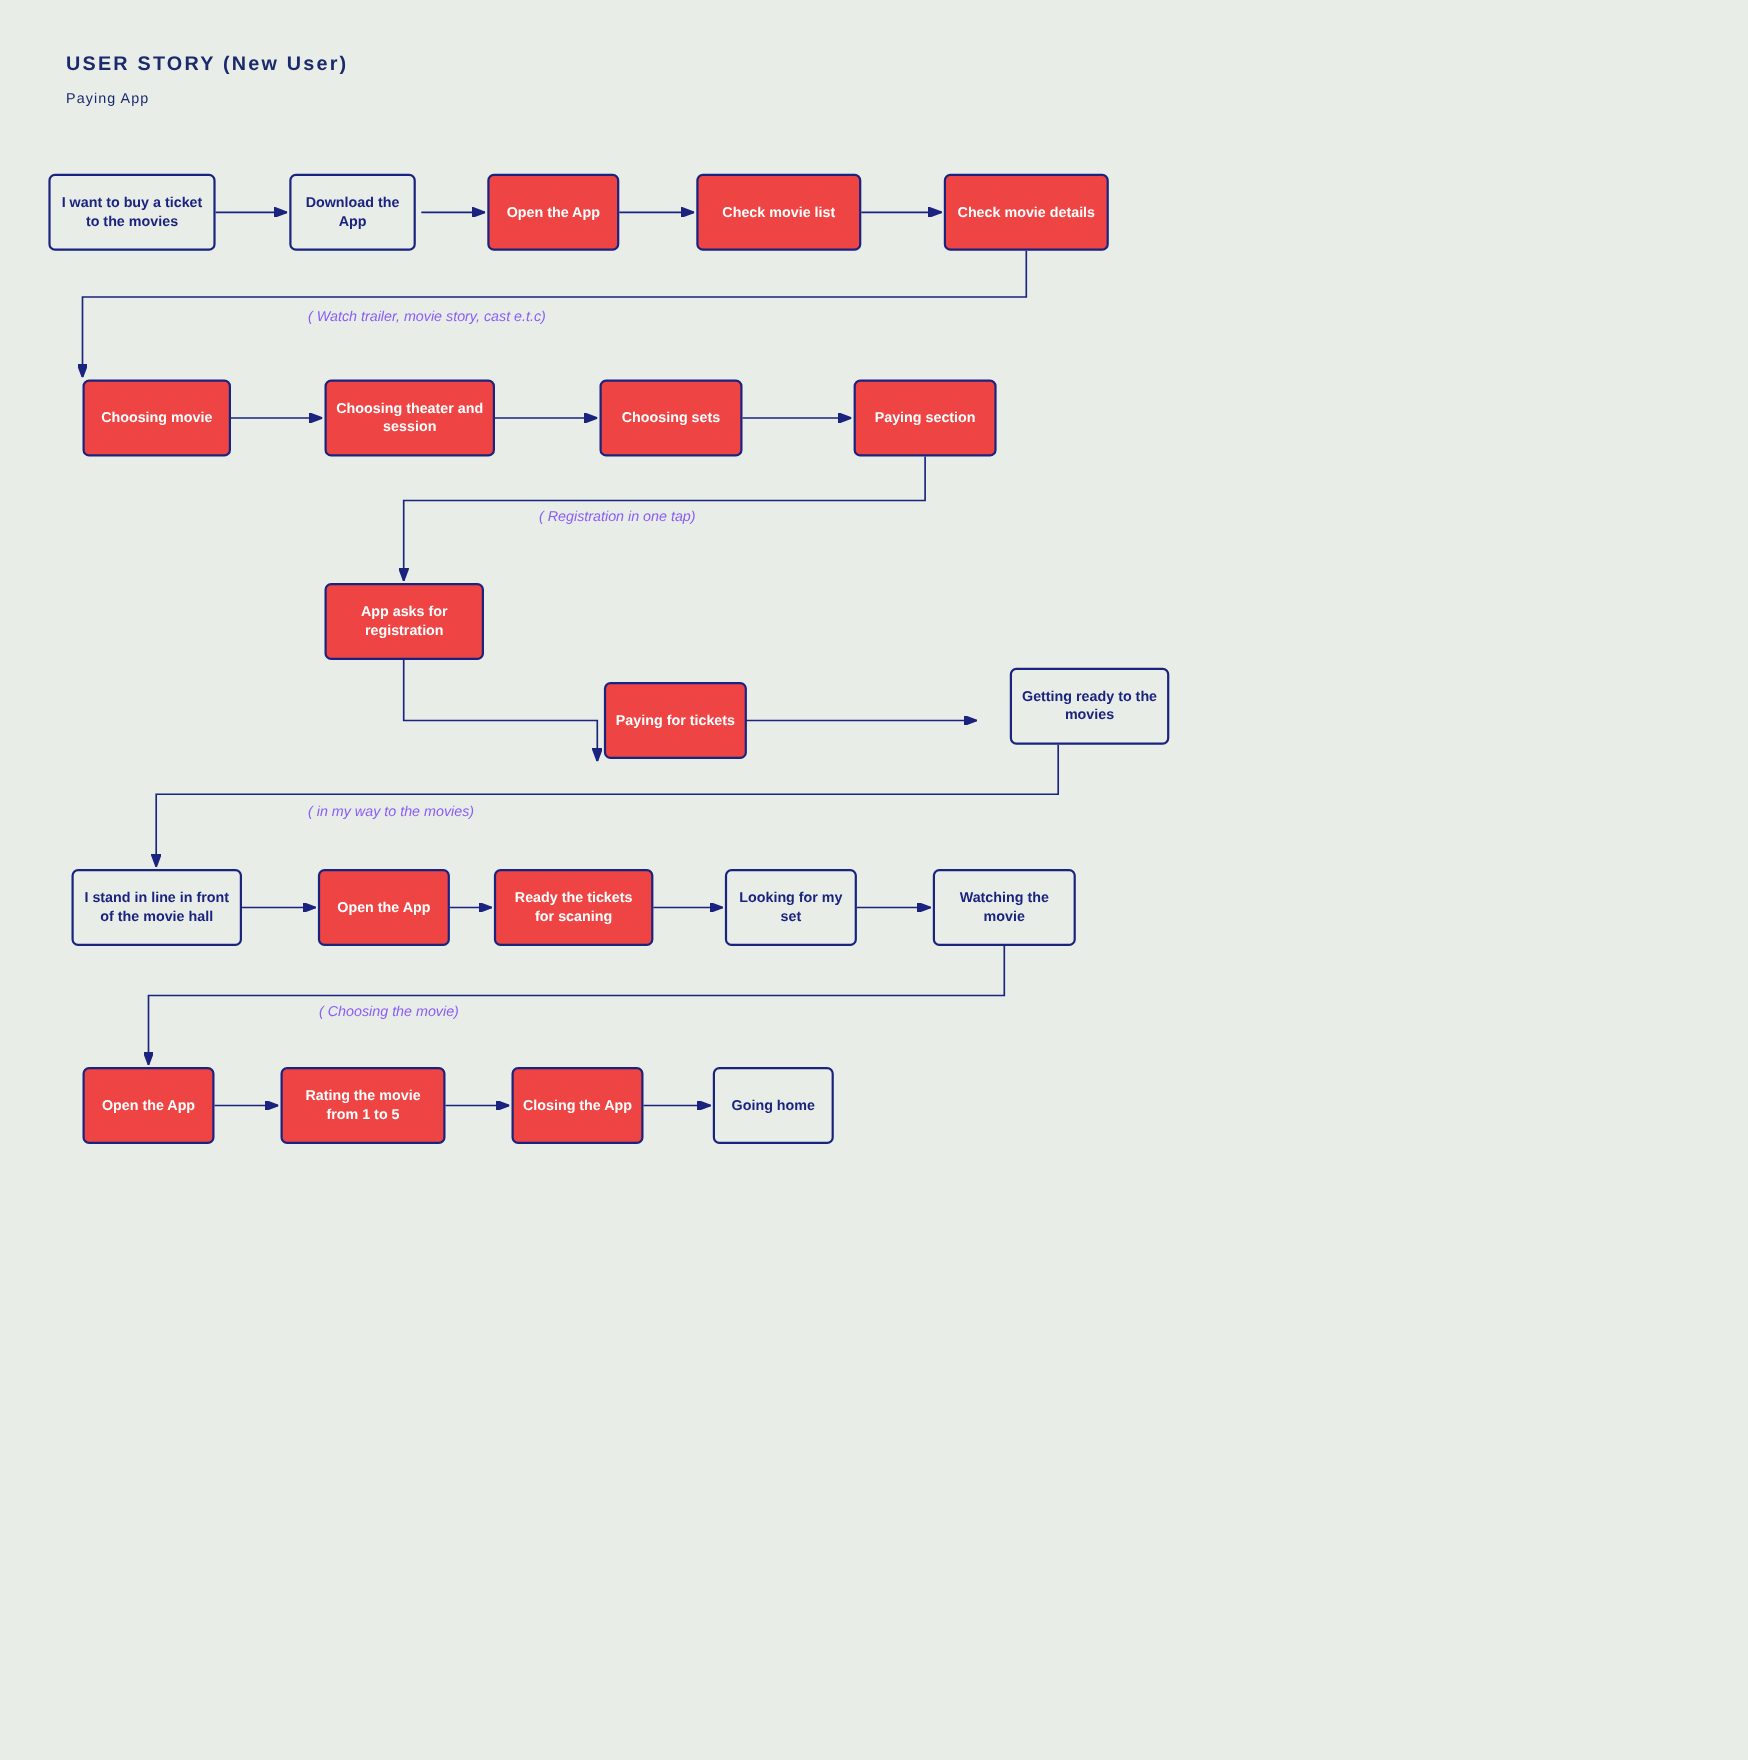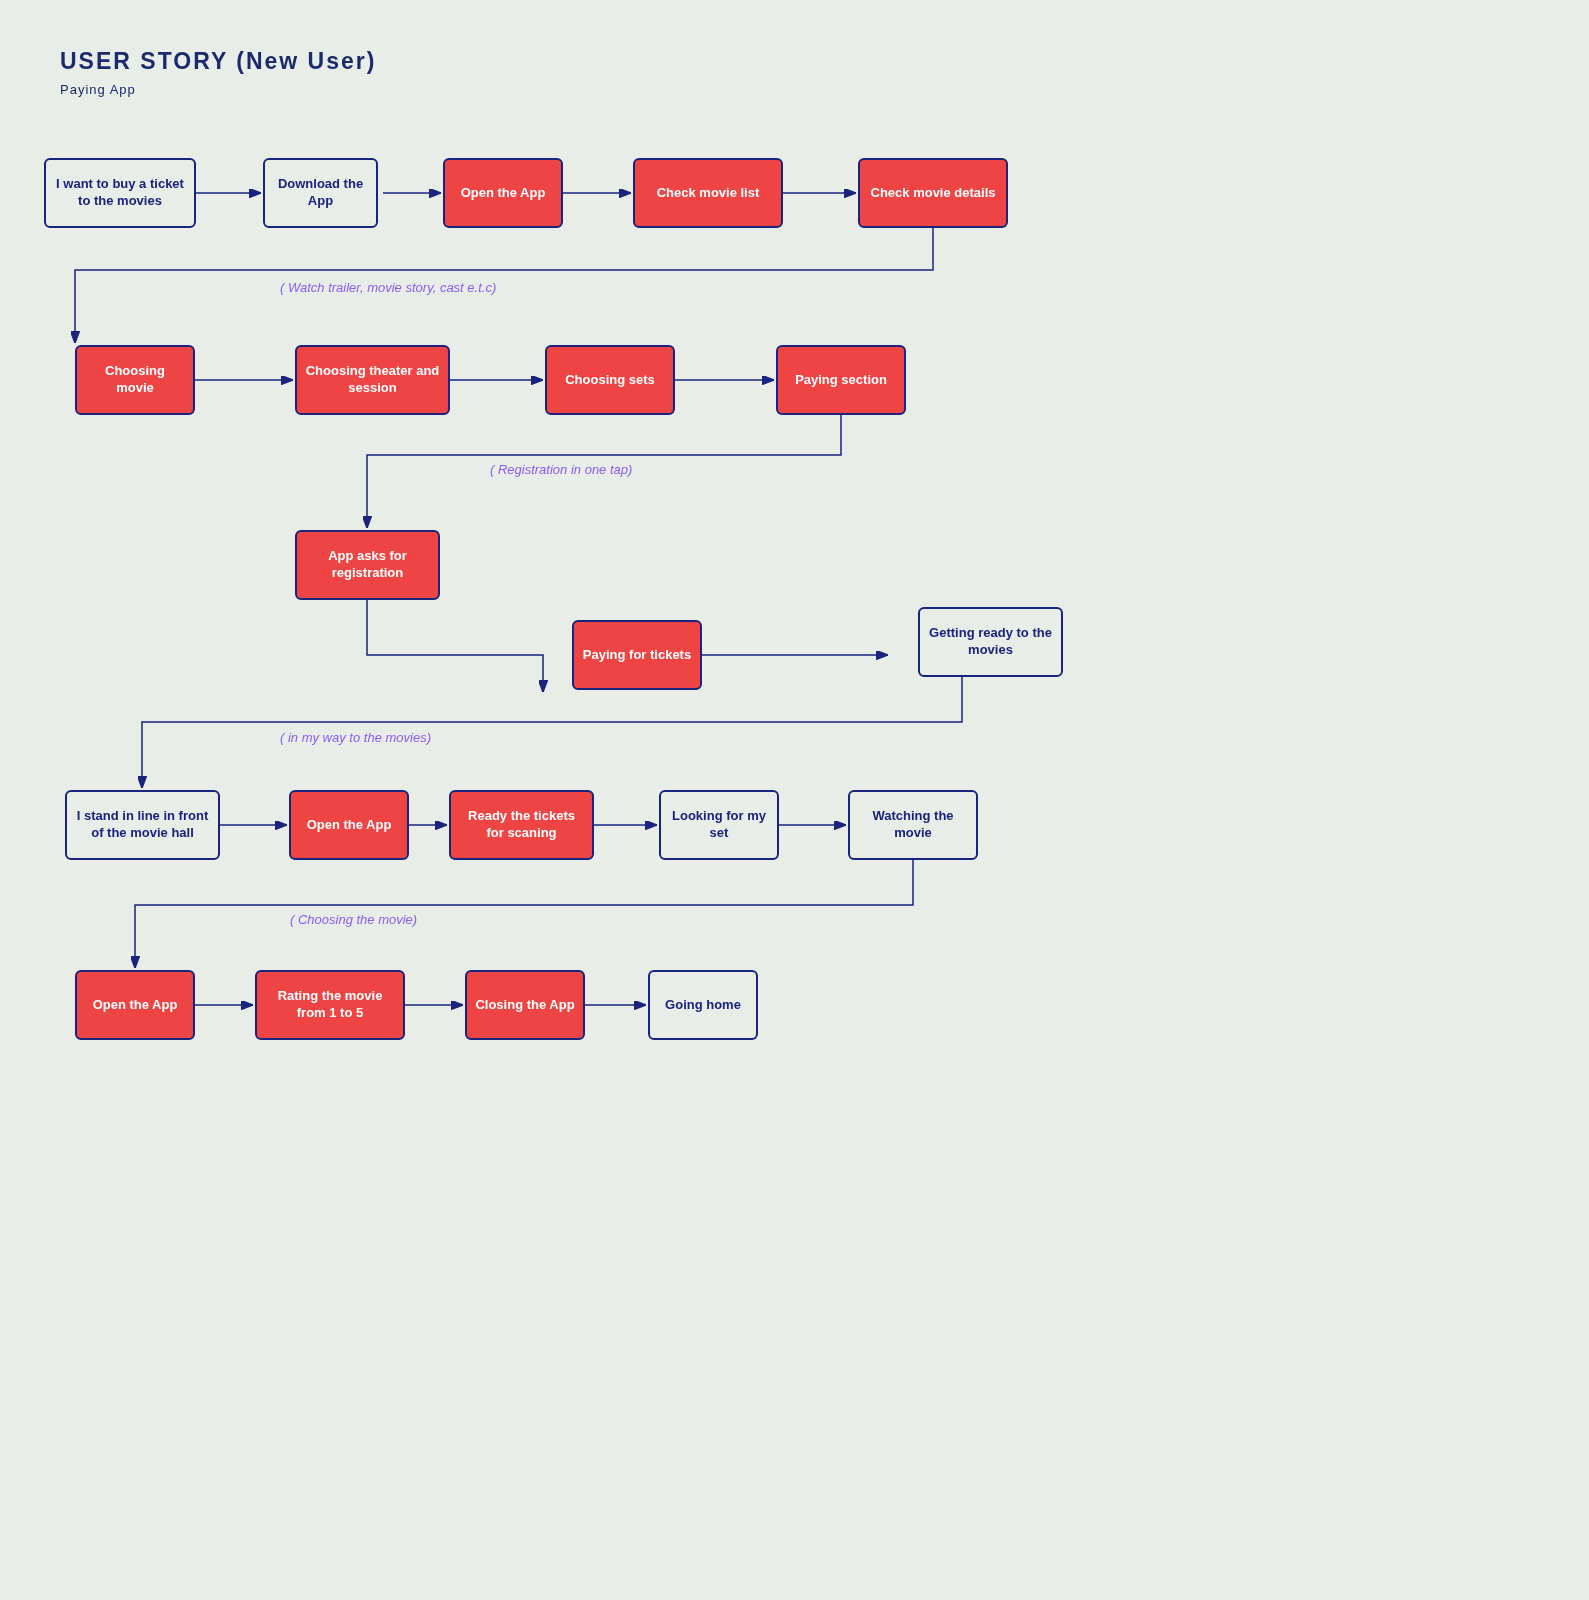--- a/index.html
+++ b/index.html
@@ -10,21 +10,21 @@
       min-height: 1600px;
       position: relative;
       overflow: hidden;
     }
 
     .page-title {
       position: absolute;
       top: 48px;
       left: 60px;
       color: #1a2a6c;
-      font-size: 23px;
+      font-size: 18px;
       font-weight: bold;
       letter-spacing: 2px;
     }
 
     .page-subtitle {
       position: absolute;
       top: 82px;
       left: 60px;
       color: #1a2a6c;
       font-size: 13px;
@@ -138,26 +138,26 @@
 
 <div class="page-title">USER STORY (New User)</div>
 <div class="page-subtitle">Paying App</div>
 
 <div id="nodes-container">
     <div class="node node-outline" style="left: 44px; top: 158px; width: 152px; height: 70px; padding: 6px 8px;">I want to buy a ticket to the movies</div>
     <div class="node node-outline" style="left: 263px; top: 158px; width: 115px; height: 70px; padding: 6px 8px;">Download the App</div>
     <div class="node node-solid" style="left: 443px; top: 158px; width: 120px; height: 70px; padding: 6px 8px;">Open the App</div>
     <div class="node node-solid" style="left: 633px; top: 158px; width: 150px; height: 70px; padding: 6px 8px;">Check movie list</div>
     <div class="node node-solid" style="left: 858px; top: 158px; width: 150px; height: 70px; padding: 6px 8px;">Check movie details</div>
-    <div class="node node-solid" style="left: 75px; top: 345px; width: 120px; height: 70px; padding: 6px 8px;">Choosing movie</div>
+    <div class="node node-solid" style="left: 75px; top: 345px; width: 135px; height: 70px; padding: 6px 8px;">Choosing movie</div>
     <div class="node node-solid" style="left: 295px; top: 345px; width: 155px; height: 70px; padding: 6px 8px;">Choosing theater and session</div>
     <div class="node node-solid" style="left: 545px; top: 345px; width: 130px; height: 70px; padding: 6px 8px;">Choosing sets</div>
     <div class="node node-solid" style="left: 776px; top: 345px; width: 130px; height: 70px; padding: 6px 8px;">Paying section</div>
     <div class="node node-solid" style="left: 295px; top: 530px; width: 145px; height: 70px; padding: 6px 8px;">App asks for registration</div>
-    <div class="node node-solid" style="left: 572px; top: 620px; width: 130px; height: 70px; padding: 6px 8px;">Paying for tickets</div>
+    <div class="node node-solid" style="left: 549px; top: 620px; width: 130px; height: 70px; padding: 6px 8px;">Paying for tickets</div>
     <div class="node node-outline" style="left: 890px; top: 607px; width: 145px; height: 70px; padding: 6px 8px; margin-left: 28px;">Getting ready to the movies</div>
     <div class="node node-outline" style="left: 65px; top: 790px; width: 155px; height: 70px; padding: 6px 4px;">I stand in line in front of the movie hall</div>
     <div class="node node-solid" style="left: 289px; top: 790px; width: 120px; height: 70px; padding: 6px 8px;">Open the App</div>
     <div class="node node-solid" style="left: 449px; top: 790px; width: 145px; height: 70px; padding: 6px 8px;">Ready the tickets for scaning</div>
     <div class="node node-outline" style="left: 659px; top: 790px; width: 120px; height: 70px; padding: 6px 8px;">Looking for my set</div>
     <div class="node node-outline" style="left: 848px; top: 790px; width: 130px; height: 70px; padding: 6px 8px;">Watching the movie</div>
     <div class="node node-solid" style="left: 75px; top: 970px; width: 120px; height: 70px; padding: 6px 8px;">Open the App</div>
     <div class="node node-solid" style="left: 255px; top: 970px; width: 150px; height: 70px; padding: 6px 8px;">Rating the movie from 1 to 5</div>
     <div class="node node-solid" style="left: 465px; top: 970px; width: 120px; height: 70px; padding: 6px 8px;">Closing the App</div>
     <div class="node node-outline" style="left: 648px; top: 970px; width: 110px; height: 70px; padding: 6px 8px;">Going home</div>

